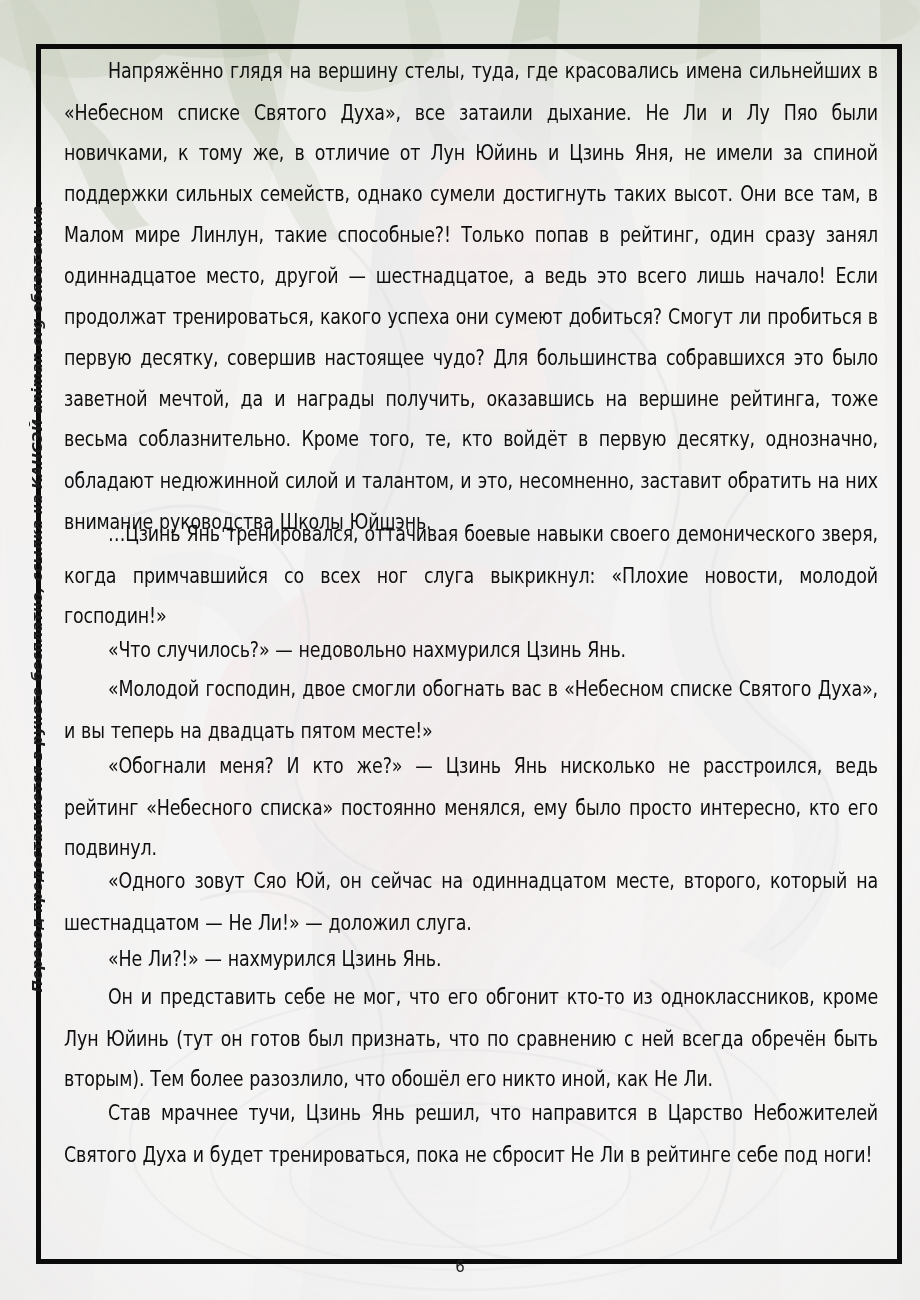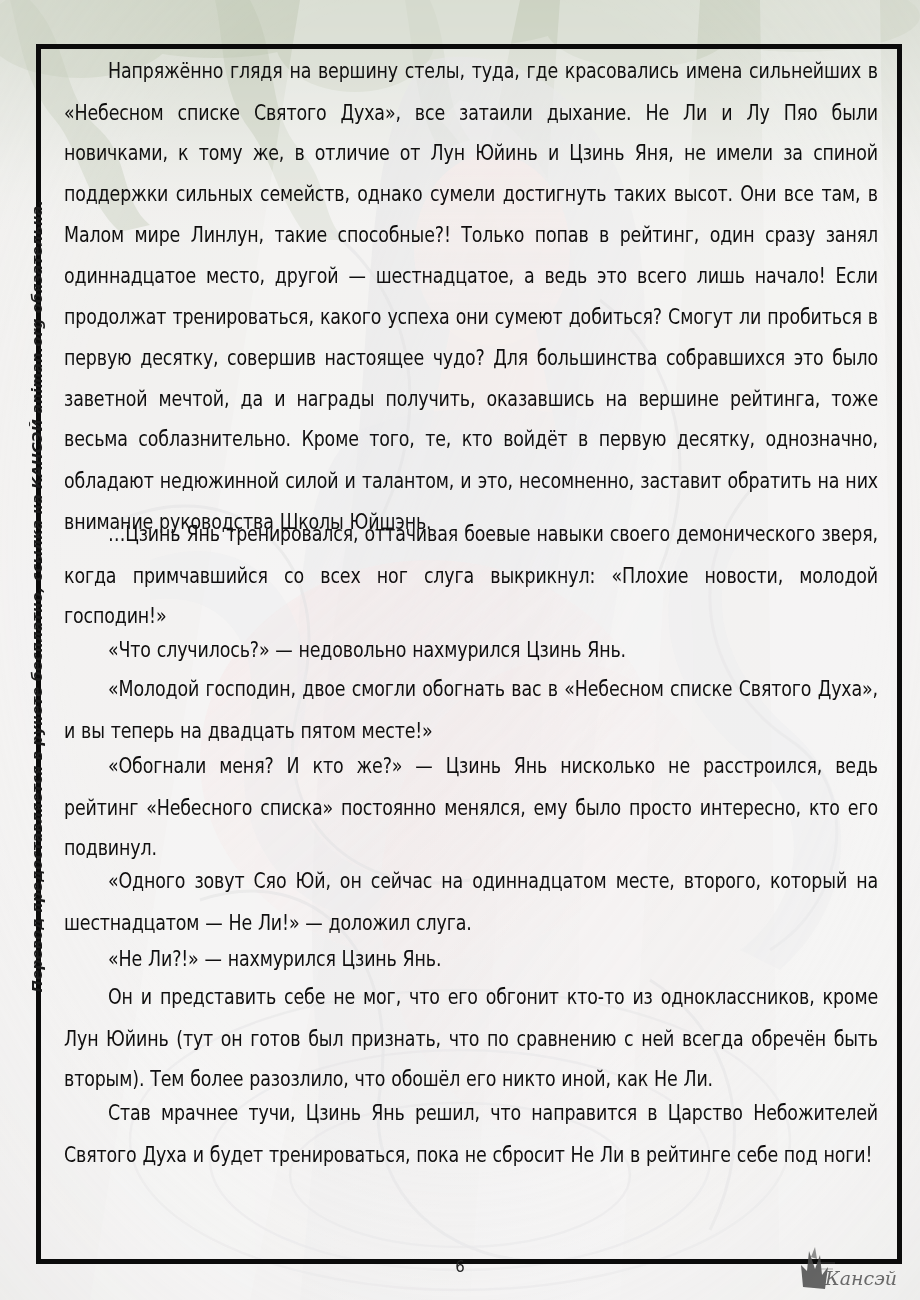--- a/index.html
+++ b/index.html
@@ -193,28 +193,14 @@
     <p class="para">«Молодой господин, двое смогли обогнать вас в «Небесном списке Святого Духа», и вы теперь на двадцать пятом месте!»</p>
     <p class="para">«Обогнали меня? И кто же?» — Цзинь Янь нисколько не расстроился, ведь рейтинг «Небесного списка» постоянно менялся, ему было просто интересно, кто его подвинул.</p>
     <p class="para">«Одного зовут Сяо Юй, он сейчас на одиннадцатом месте, второго, который на шестнадцатом — Не Ли!» — доложил слуга.</p>
     <p class="para">«Не Ли?!» — нахмурился Цзинь Янь.</p>
     <p class="para">Он и представить себе не мог, что его обгонит кто-то из одноклассников, кроме Лун Юйинь (тут он готов был признать, что по сравнению с ней всегда обречён быть вторым). Тем более разозлило, что обошёл его никто иной, как Не Ли.</p>
     <p class="para">Став мрачнее тучи, Цзинь Янь решил, что направится в Царство Небожителей Святого Духа и будет тренироваться, пока не сбросит Не Ли в рейтинге себе под ноги!</p>
   </div>
 
   <div id="page-number">6</div>
 
-  <div id="watermark">
-    <svg width="110" height="52" viewBox="0 0 110 52" xmlns="http://www.w3.org/2000/svg">
-      <g fill="#4a4a4a" opacity="0.85">
-        <path d="M8,44 L6,22 L12,28 L14,8 L20,26 L25,12 L27,32 L33,24 L30,46 Z"></path>
-        <path d="M16,14 L20,4 L22,16 Z" opacity="0.7"></path>
-      </g>
-      <g fill="#5a5a5a" opacity="0.9" font-family="DejaVu Serif, serif" font-style="italic" font-size="19">
-        <text x="30" y="42">Кансэй</text>
-      </g>
-      <g fill="none" stroke="#6a6a6a" stroke-width="1" opacity="0.5">
-        <path d="M22,20 L40,20 M22,26 L38,26"></path>
-      </g>
-    </svg>
-  </div>
 
 </div>
 
 </body></html>

